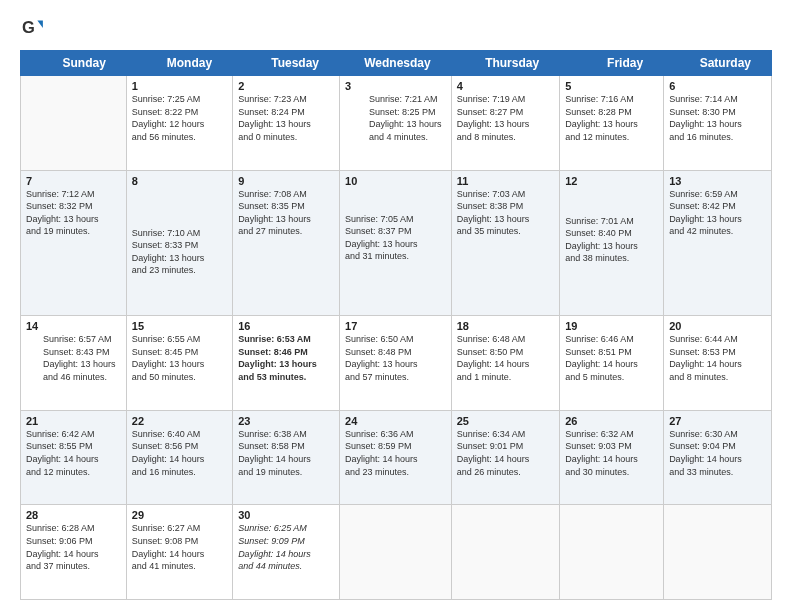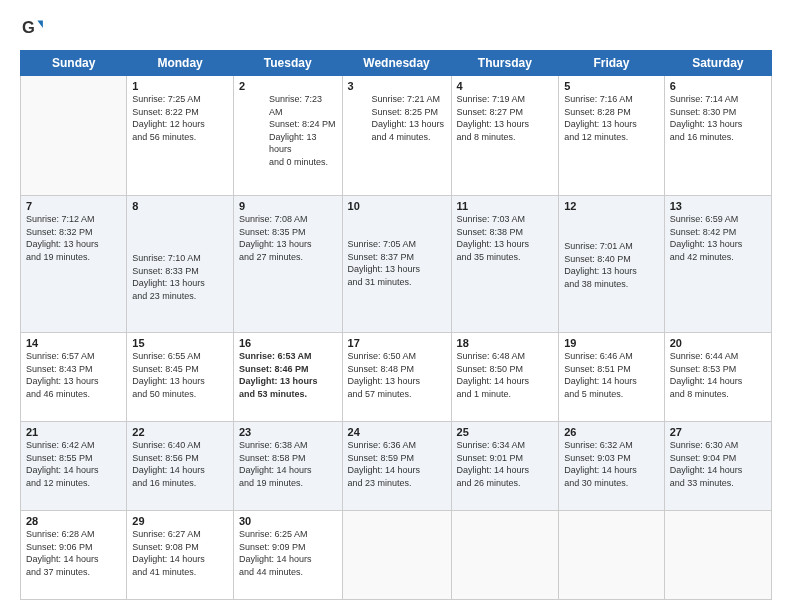--- a/index.html
+++ b/index.html
@@ -60,22 +60,22 @@
     .calendar {
       width: 100%;
       border-collapse: collapse;
       flex: 1;
     }
     .calendar th {
       background: #2a6db5;
       color: #fff;
       font-size: 12px;
       font-weight: bold;
-      padding: 5px 6px;
-      text-align: center;
+      padding: 5px 20px;
+      text-align: right;
       border: 1px solid #2a6db5;
     }
     .calendar td {
       border: 1px solid #ccc;
       vertical-align: top;
       padding: 4px 5px;
       width: 113px;
       min-height: 70px;
       font-size: 9.5px;
       color: #222;
@@ -136,21 +136,21 @@
           <td class="empty"></td>
           <td>
             <span class="day-num">1</span>
             <div class="day-info" style="white-space: pre-line;">Sunrise: 7:25 AM
 Sunset: 8:22 PM
 Daylight: 12 hours
 and 56 minutes.</div>
           </td>
           <td>
             <span class="day-num">2</span>
-            <div class="day-info" style="white-space: pre-line; margin-left: 30px;">Sunrise: 7:23 AM
+            <div class="day-info" style="white-space: pre-line;">Sunrise: 7:23 AM
 Sunset: 8:24 PM
 Daylight: 13 hours
 and 0 minutes.</div>
           </td>
           <td>
             <span class="day-num">3</span>
             <div class="day-info" style="white-space: pre-line; margin-left: 24px;">Sunrise: 7:21 AM
 Sunset: 8:25 PM
 Daylight: 13 hours
 and 4 minutes.</div>
@@ -224,21 +224,21 @@
             <span class="day-num">13</span>
             <div class="day-info" style="white-space: pre-line;">Sunrise: 6:59 AM
 Sunset: 8:42 PM
 Daylight: 13 hours
 and 42 minutes.</div>
           </td>
         </tr>
         <tr>
           <td>
             <span class="day-num">14</span>
-            <div class="day-info" style="white-space: pre-line;">Sunrise: 6:57 AM
+            <div class="day-info" style="white-space: pre-line; margin-left: 17px;">Sunrise: 6:57 AM
 Sunset: 8:43 PM
 Daylight: 13 hours
 and 46 minutes.</div>
           </td>
           <td>
             <span class="day-num">15</span>
             <div class="day-info" style="white-space: pre-line;">Sunrise: 6:55 AM
 Sunset: 8:45 PM
 Daylight: 13 hours
 and 50 minutes.</div>
@@ -340,21 +340,21 @@
           </td>
           <td>
             <span class="day-num">29</span>
             <div class="day-info" style="white-space: pre-line;">Sunrise: 6:27 AM
 Sunset: 9:08 PM
 Daylight: 14 hours
 and 41 minutes.</div>
           </td>
           <td>
             <span class="day-num">30</span>
-            <div class="day-info" style="white-space: pre-line;">Sunrise: 6:25 AM
+            <div class="day-info" style="white-space: pre-line; font-style: italic;">Sunrise: 6:25 AM
 Sunset: 9:09 PM
 Daylight: 14 hours
 and 44 minutes.</div>
           </td>
           <td class="empty"></td>
           <td class="empty"></td>
           <td class="empty"></td>
           <td class="empty"></td>
         </tr>
       </tbody>

